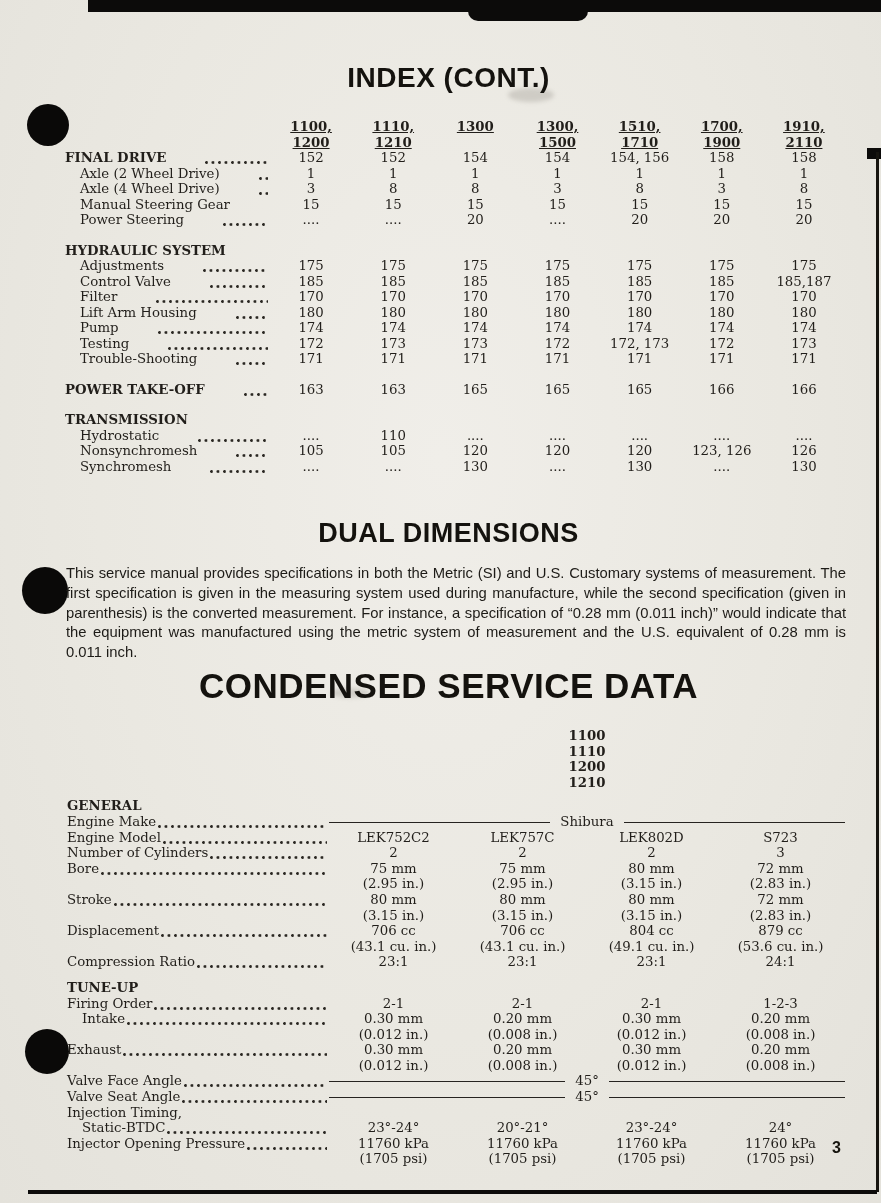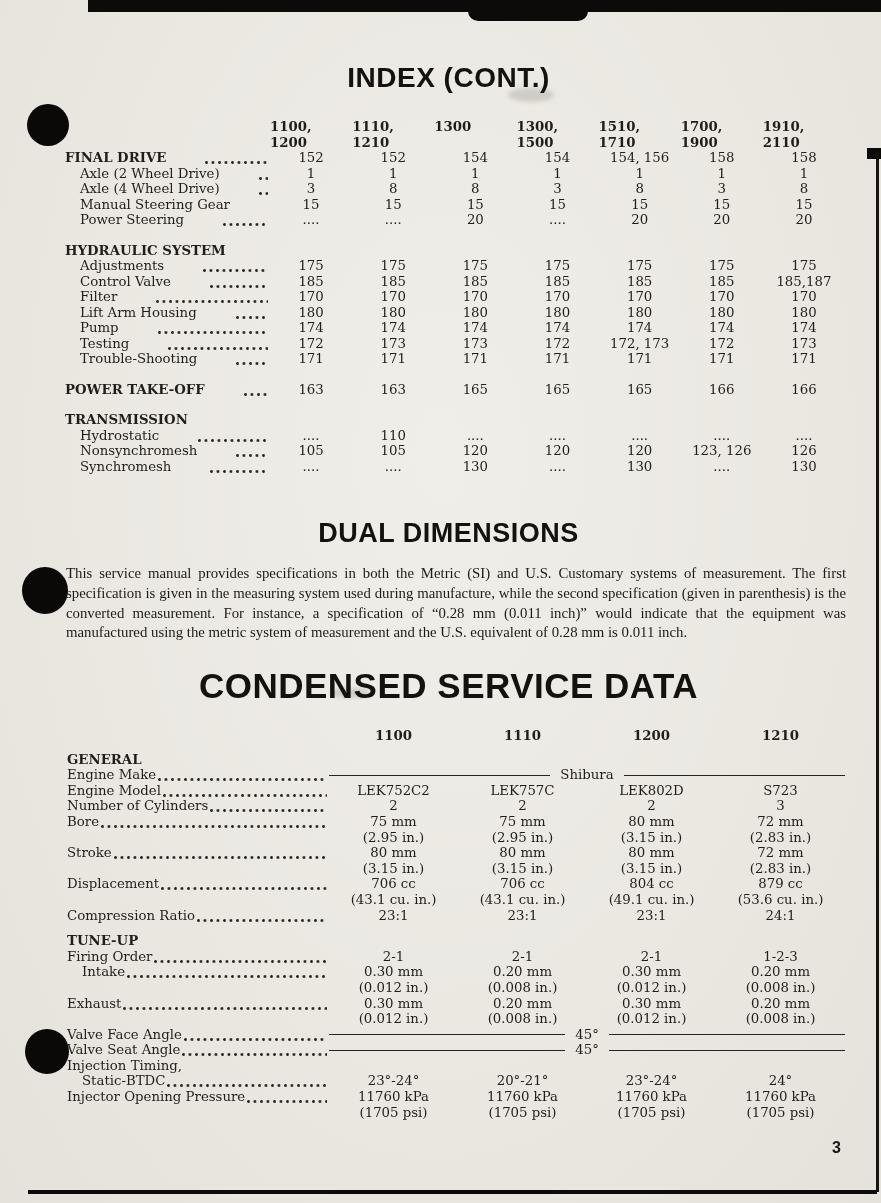--- a/index.html
+++ b/index.html
@@ -28,45 +28,45 @@
 
   
   .heading { position:absolute; left:8px; width:100%; text-align:center;
     font-family:"Liberation Sans", sans-serif; font-weight:bold; color:#14120e; letter-spacing:.5px; }
   #heading-index { top:62px; font-size:28px; }
   #heading-dual { top:518px; font-size:27px; }
   #heading-condensed { top:666px; font-size:35px; }
 
   
   #dual-paragraph { position:absolute; top:564px; left:66px; width:780px;
-    font-family:Liberation Serif, serif; font-size:14.8px; line-height:19.8px;
+    font-family:Liberation Sans, sans-serif; font-size:14.8px; line-height:19.8px;
     text-align:justify; color:#1d1b17; }
 
   
   .lbl { white-space:nowrap; }
   .b .lbl, .b { font-weight:bold; }
   .leader { flex:1 1 auto; margin:0 2px; height:15.5px;
     background-image:radial-gradient(circle at 1.5px 1.5px, #2a2722 1.1px, transparent 1.7px);
     background-size:6.5px 3px; background-repeat:repeat-x; background-position:0 11px; }
 
   
   #index-table { position:absolute; top:119px; left:65px; width:780px;
     font-size:13.3px; line-height:15.5px; }
-  #index-table .hdr { display:flex; margin-left:205px; font-weight:bold; text-align:left; }
+  #index-table .hdr { display:flex; margin-left:205px; font-weight:bold; text-align:center;text-decoration:underline; }
   .ixh-col { flex:1; }
   .ix-row { display:flex; align-items:flex-start; }
   .ix-row.gap { margin-top:15px; }
   .ix-row .lblcell { width:205px; display:flex; align-items:flex-start;gap:37px; }
   .lblcell.ind { padding-left:15px; }
   .val { flex:1; text-align:center; }
 
   
   #service-table { position:absolute; top:728px; left:67px; width:778px;
     font-size:13.3px; line-height:15.6px; }
-  #service-table .hdr { display:flex; margin-left:262px; font-weight:bold; text-align:center; margin-bottom:8px; }
+  #service-table .hdr { display:flex; margin-left:262px; font-weight:bold; text-align:center; margin-bottom:8px;flex-direction:column; }
   #service-table .hdr .sv-col { flex:1; }
   .sv-row { display:flex; align-items:flex-start; }
   .sv-row.gap { margin-top:10px; }
   .sv-row .lblcell { width:262px; display:flex; align-items:flex-start; }
   .sv-col { flex:1; text-align:center; }
   .spanline { flex:1; display:flex; align-items:center; height:15.6px; }
   .rule { flex:1; border-top:1.6px solid #262320; margin-top:1px; }
   .sptxt { padding:0 10px; white-space:nowrap; }
 
   

